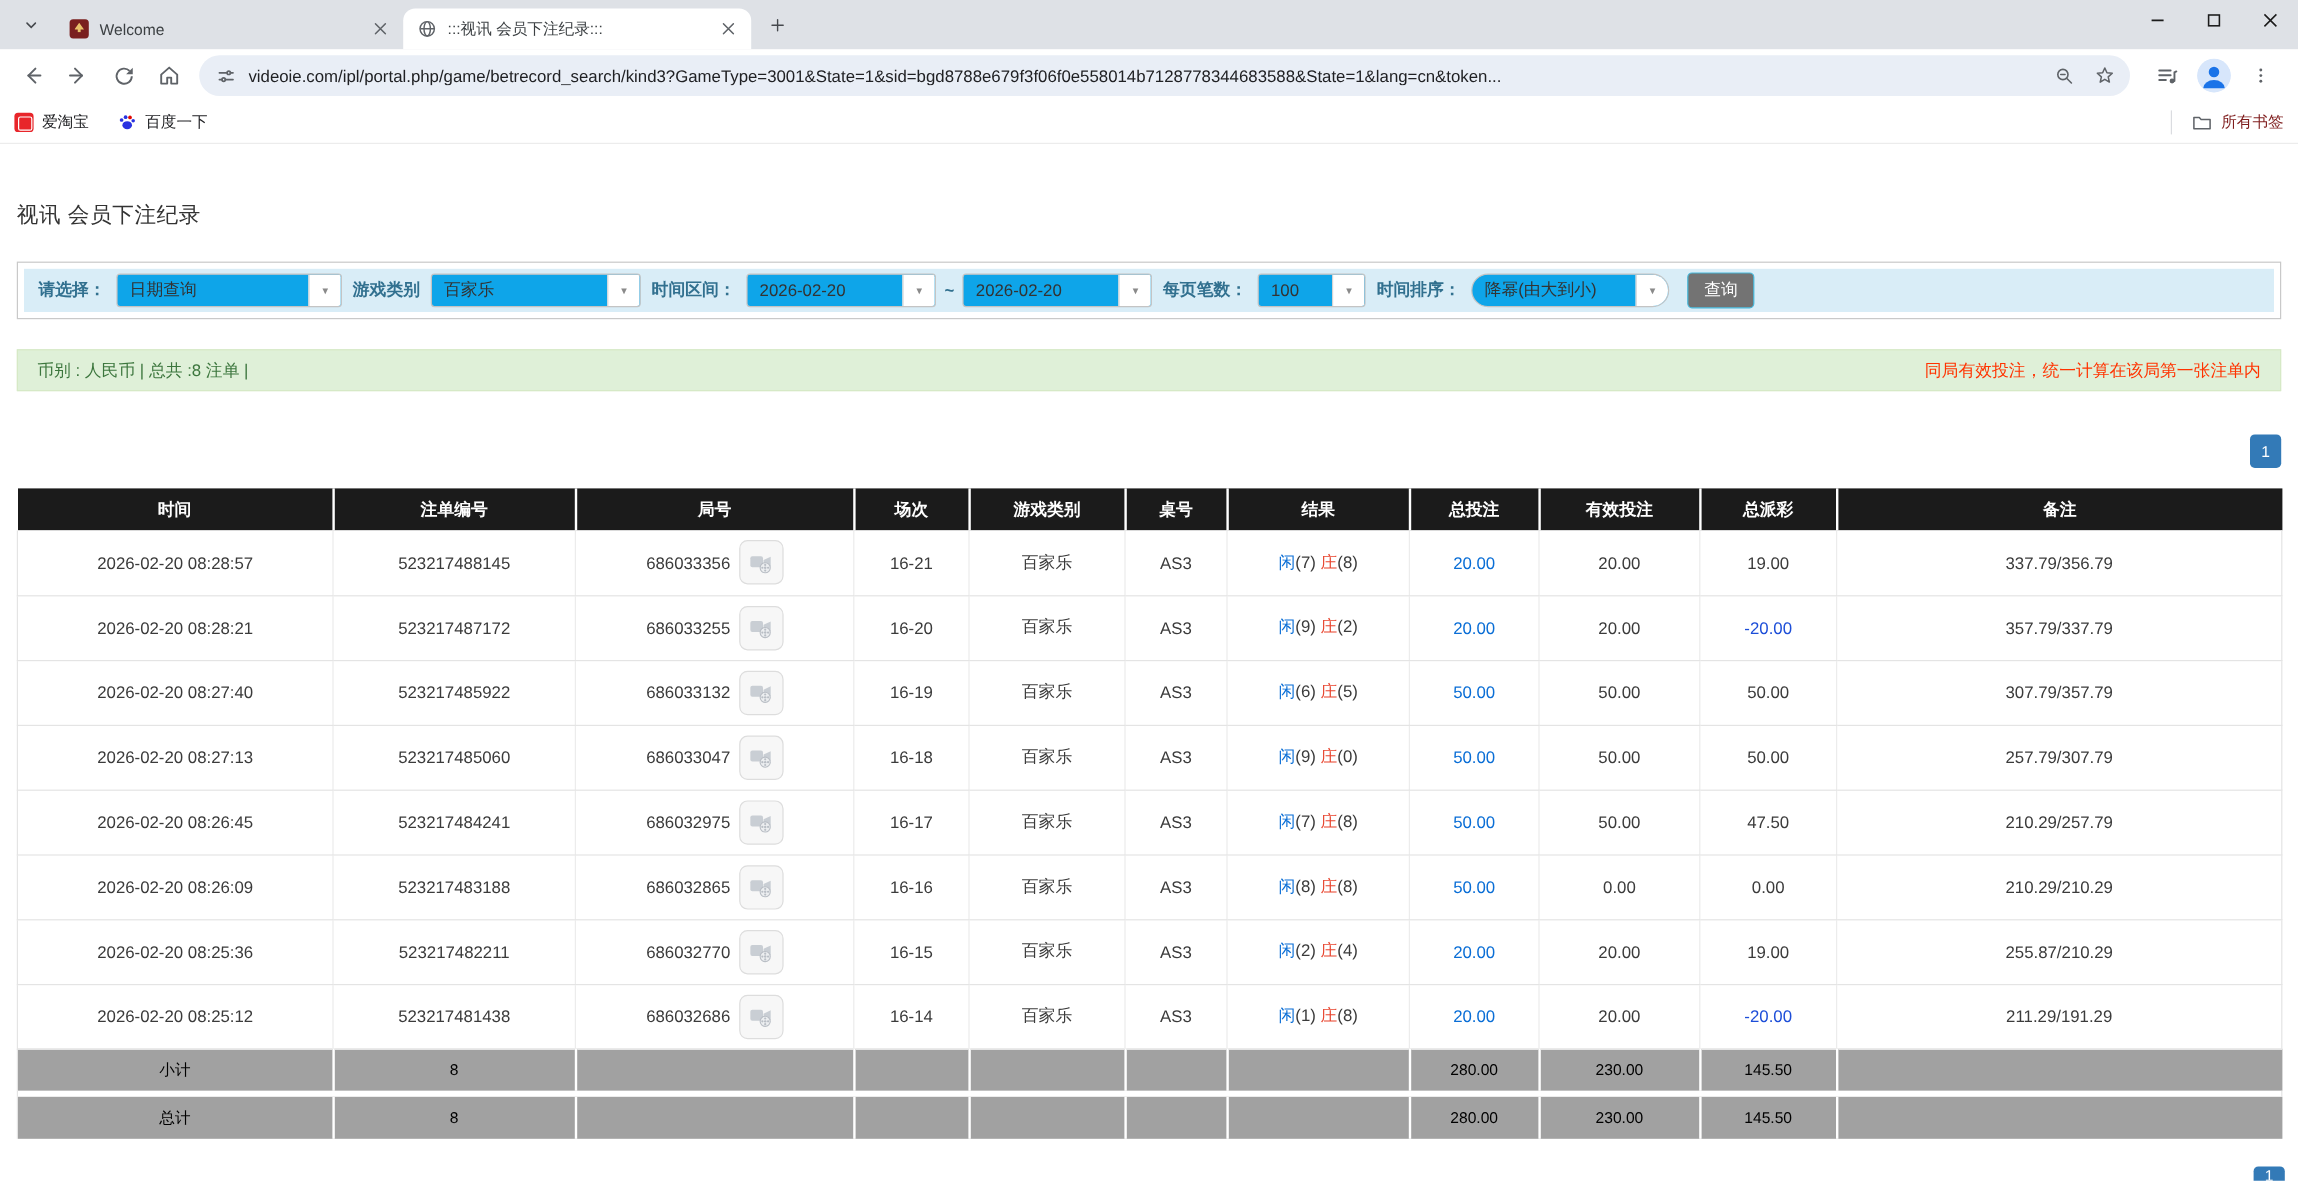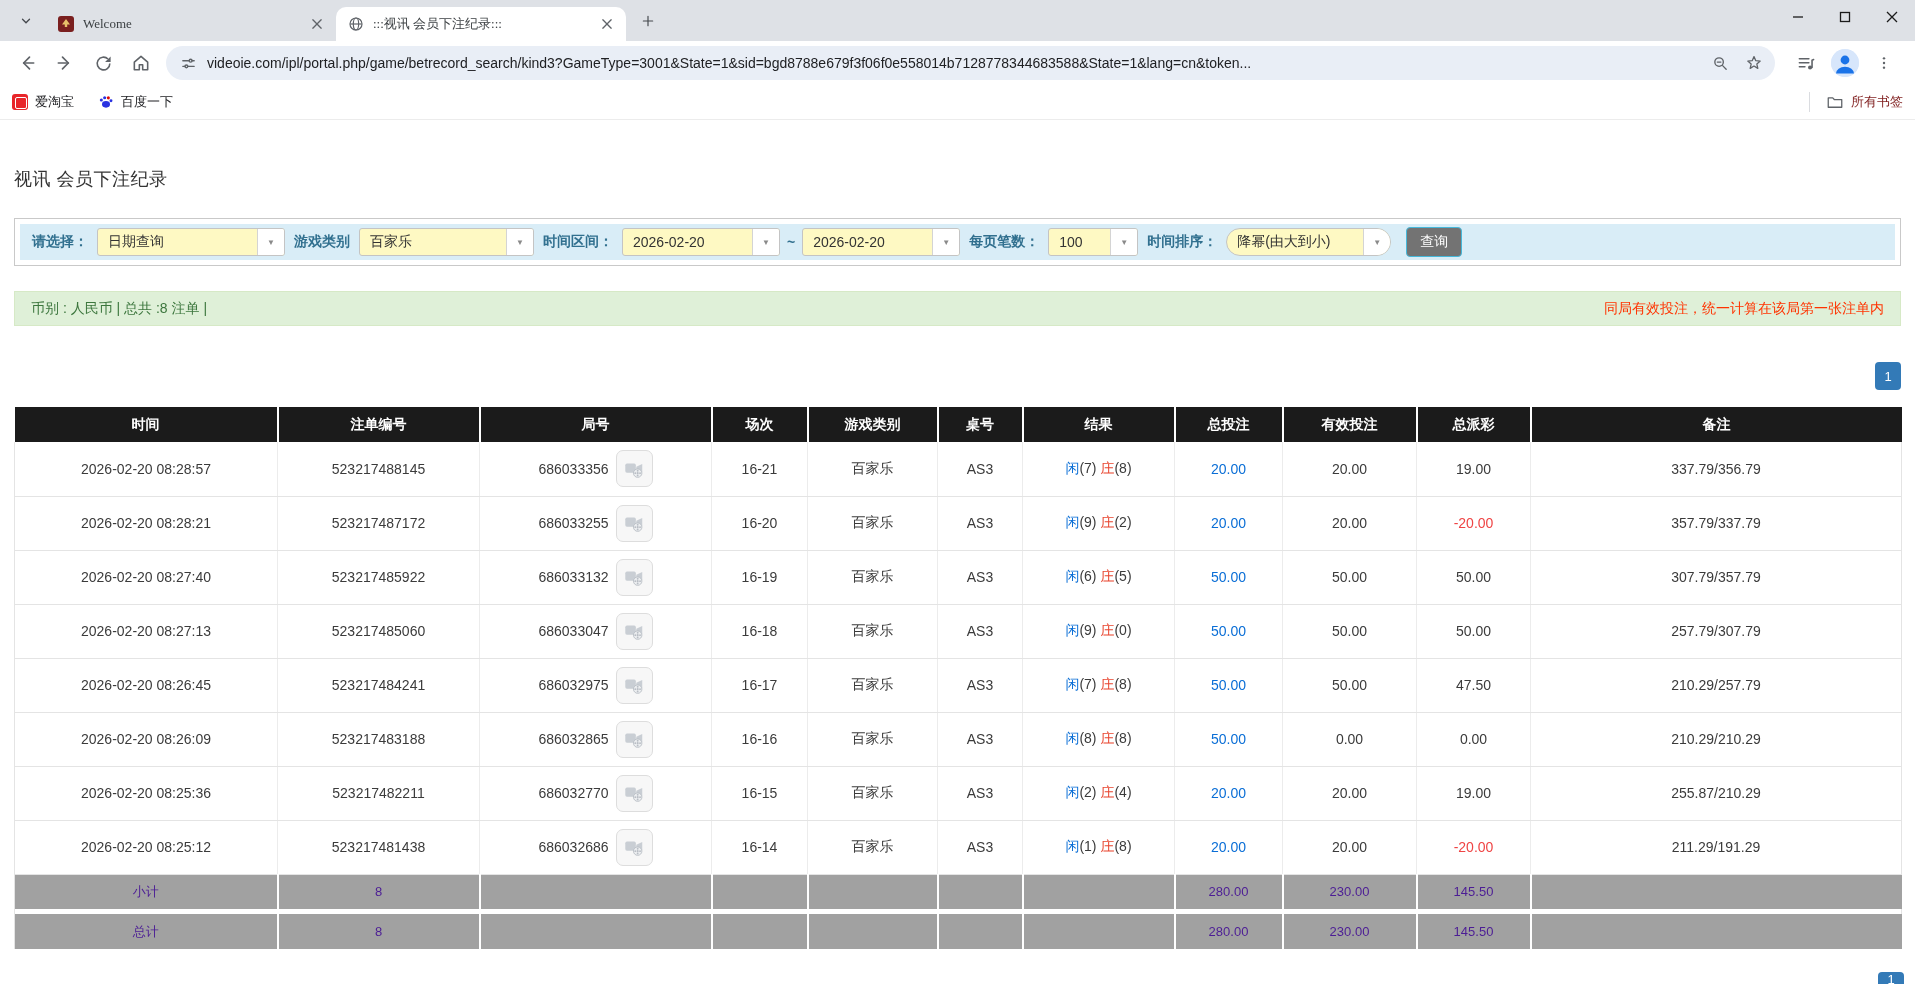--- a/index.html
+++ b/index.html
@@ -6,21 +6,21 @@
   html,body { width:1915px; height:984px; overflow:hidden; }
   body {
     font-family: "Liberation Sans", "DejaVu Sans", sans-serif;
     background:#fff; color:#333; position:relative;
   }
   .flex-c { display:flex; align-items:center; justify-content:center; }
   button { border:none; background:transparent; font:inherit; cursor:pointer; }
   svg { display:block; }
 
   
-  .tabstrip { height:41px; background:#dee1e6; display:flex; align-items:flex-end; padding-left:10px; position:relative;font-family:Liberation Serif, serif; }
+  .tabstrip { height:41px; background:#dee1e6; display:flex; align-items:flex-end; padding-left:10px; position:relative; }
   .tab-chevron { width:28px; height:28px; border-radius:50%; color:#45484d; margin:0 6px 6px 2px; }
   .tab { width:290px; height:34px; display:flex; align-items:center; padding:0 10px 0 12px; border-radius:10px 10px 0 0; font-size:13px; color:#3c4043; }
   .tab.active { background:#fff; }
   .tab .favicon { width:16px; height:16px; margin-right:9px; flex:0 0 auto; }
   .tab .tab-title { white-space:nowrap; overflow:hidden; text-overflow:ellipsis; flex:1; }
   .tab .tab-close { width:18px; height:18px; border-radius:50%; color:#5f6368; margin-left:8px; flex:0 0 auto; }
   .fav-casino { width:16px; height:16px; border-radius:3px; background:#7a1f1f; position:relative; }
   .fav-casino::after { content:""; position:absolute; left:4px; top:3px; width:8px; height:8px; background:#e8c06a; clip-path:polygon(50% 0,100% 70%,65% 70%,65% 100%,35% 100%,35% 70%,0 70%); }
   .newtab-btn { width:28px; height:28px; color:#45484d; margin:0 0 6px 8px; }
   .win-controls { position:absolute; right:0; top:0; height:34px; display:flex; }
@@ -45,21 +45,21 @@
   .bm-all { display:flex; align-items:center; gap:7px; color:#7f1d1d; }
 
   
   .page { padding:0 14px; position:relative; }
   .page-title { font-size:18px; font-weight:500; color:#333; margin-top:47px; letter-spacing:0.5px; }
 
   .filter-wrap { margin-top:27px; border:1px solid #c9c9c9; padding:5px; }
   .filter-bar { background:#d9edf7; height:36px; display:flex; align-items:center; padding:0 12px; gap:9px; font-size:14px; }
   .flabel { color:#31708f; font-weight:bold; white-space:nowrap; }
   .tilde { color:#31708f; font-weight:bold; margin:0 -2px; }
-  .combo { display:inline-flex; height:28px; background:#fef9c3; border:1px solid #c4c4c4; border-radius:3px; align-items:stretch; overflow:hidden; }
+  .combo { display:inline-flex; height:28px; background:#0ea5e9; border:1px solid #c4c4c4; border-radius:3px; align-items:stretch; overflow:hidden; }
   .combo .val { padding:0 10px; display:flex; align-items:center; font-size:14px; color:#333; flex:1; white-space:nowrap; }
   .combo .arr { width:27px; border-left:1px solid #d4d4d4; color:#8a8a8a; font-size:8px; display:flex; align-items:center; justify-content:center; background:#fff; }
   .w-select { width:188px; } .w-game { width:175px; } .w-date { width:158px; }
   .w-size { width:90px; } .w-sort { width:165px;border-radius:14px; }
   .btn-search { height:30px; padding:0 13px; background:#737373; border:1px solid #46b8da; color:#fff; border-radius:4px; font-size:14px; margin-left:6px; }
 
   .info-bar { margin-top:25px; background:#dff0d8; border:1px solid #d6e9c6; height:35px; display:flex; align-items:center; padding:0 16px; font-size:14px; }
   .info-left { color:#3c763d; }
   .info-right { margin-left:auto; color:#ff3300; }
 
@@ -69,23 +69,23 @@
   
   table.bet-table { border-collapse:collapse; table-layout:fixed; width:1887px; font-size:14px; }
   .bet-table thead th { background:#1b1b1b; color:#fff; height:35px; font-weight:bold; border-right:2px solid #fff; font-size:14px; }
   .bet-table thead th:last-child { border-right:none; }
   .bet-table tbody td { height:54px; text-align:center; color:#3b3b3b; background:#fff;
     border-bottom:1px solid #e4e4e4; border-right:1px solid #ececec; }
   .bet-table tbody td:first-child { border-left:1px solid #e4e4e4; }
   .bet-table tbody td:last-child { border-right:1px solid #e4e4e4; }
   .round-wrap { display:inline-flex; align-items:center; gap:7px; }
   .video-btn { width:37px; height:37px; border:1px solid #ddd; border-radius:7px; background:#f7f7f7; display:flex; align-items:center; justify-content:center; }
-  .blue { color:#0a6ed6; } .red { color:#e8452f; } .neg { color:#ef4444; }
+  .blue { color:#0a6ed6; } .red { color:#e8452f; } .neg { color:#1d4ed8; }
   .link-blue { color:#0a6ed6; cursor:pointer; }
-  tr.sum-row td { background:#a1a1a1; color:#4c1d95; height:35px; text-align:center; font-size:13px; border-right:2px solid #fff; border-bottom:none; }
+  tr.sum-row td { background:#a1a1a1; color:#000000; height:35px; text-align:center; font-size:13px; border-right:2px solid #fff; border-bottom:none; }
   tr.sum-row td:last-child { border-right:none; }
   tr.gap-row td { height:5px; background:#fff; border:none; padding:0; }
 
   .pagi-bottom { position:absolute; left:1878px; top:972px; width:26px; height:28px; background:#337ab7; color:#fff; border-radius:4px; font-size:13px; display:flex; justify-content:center; }
 </style>
 </head>
 <body>
 
 <div class="tabstrip">
   <button class="tab-chevron flex-c">

